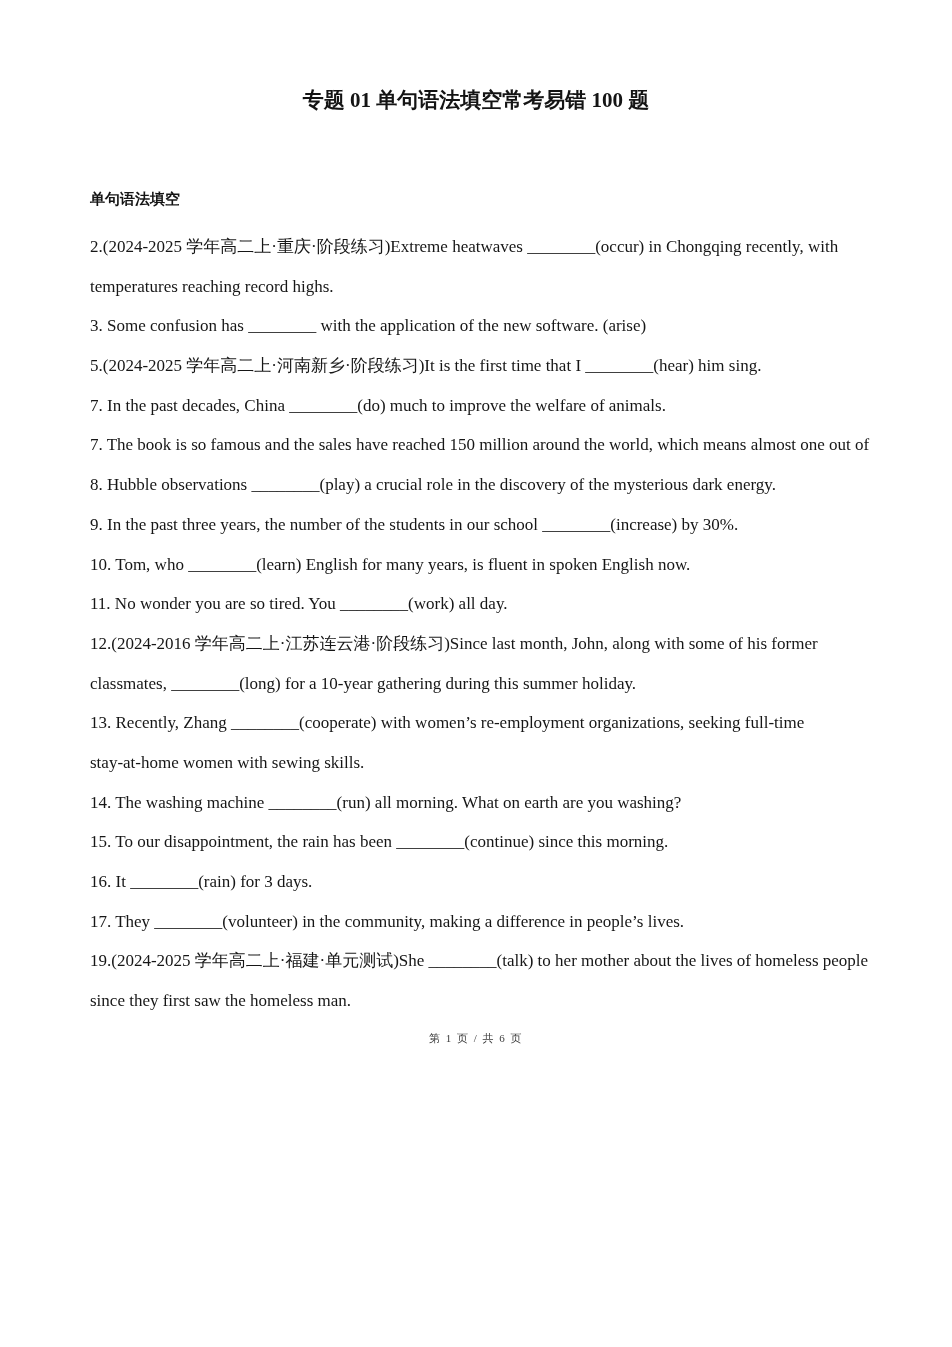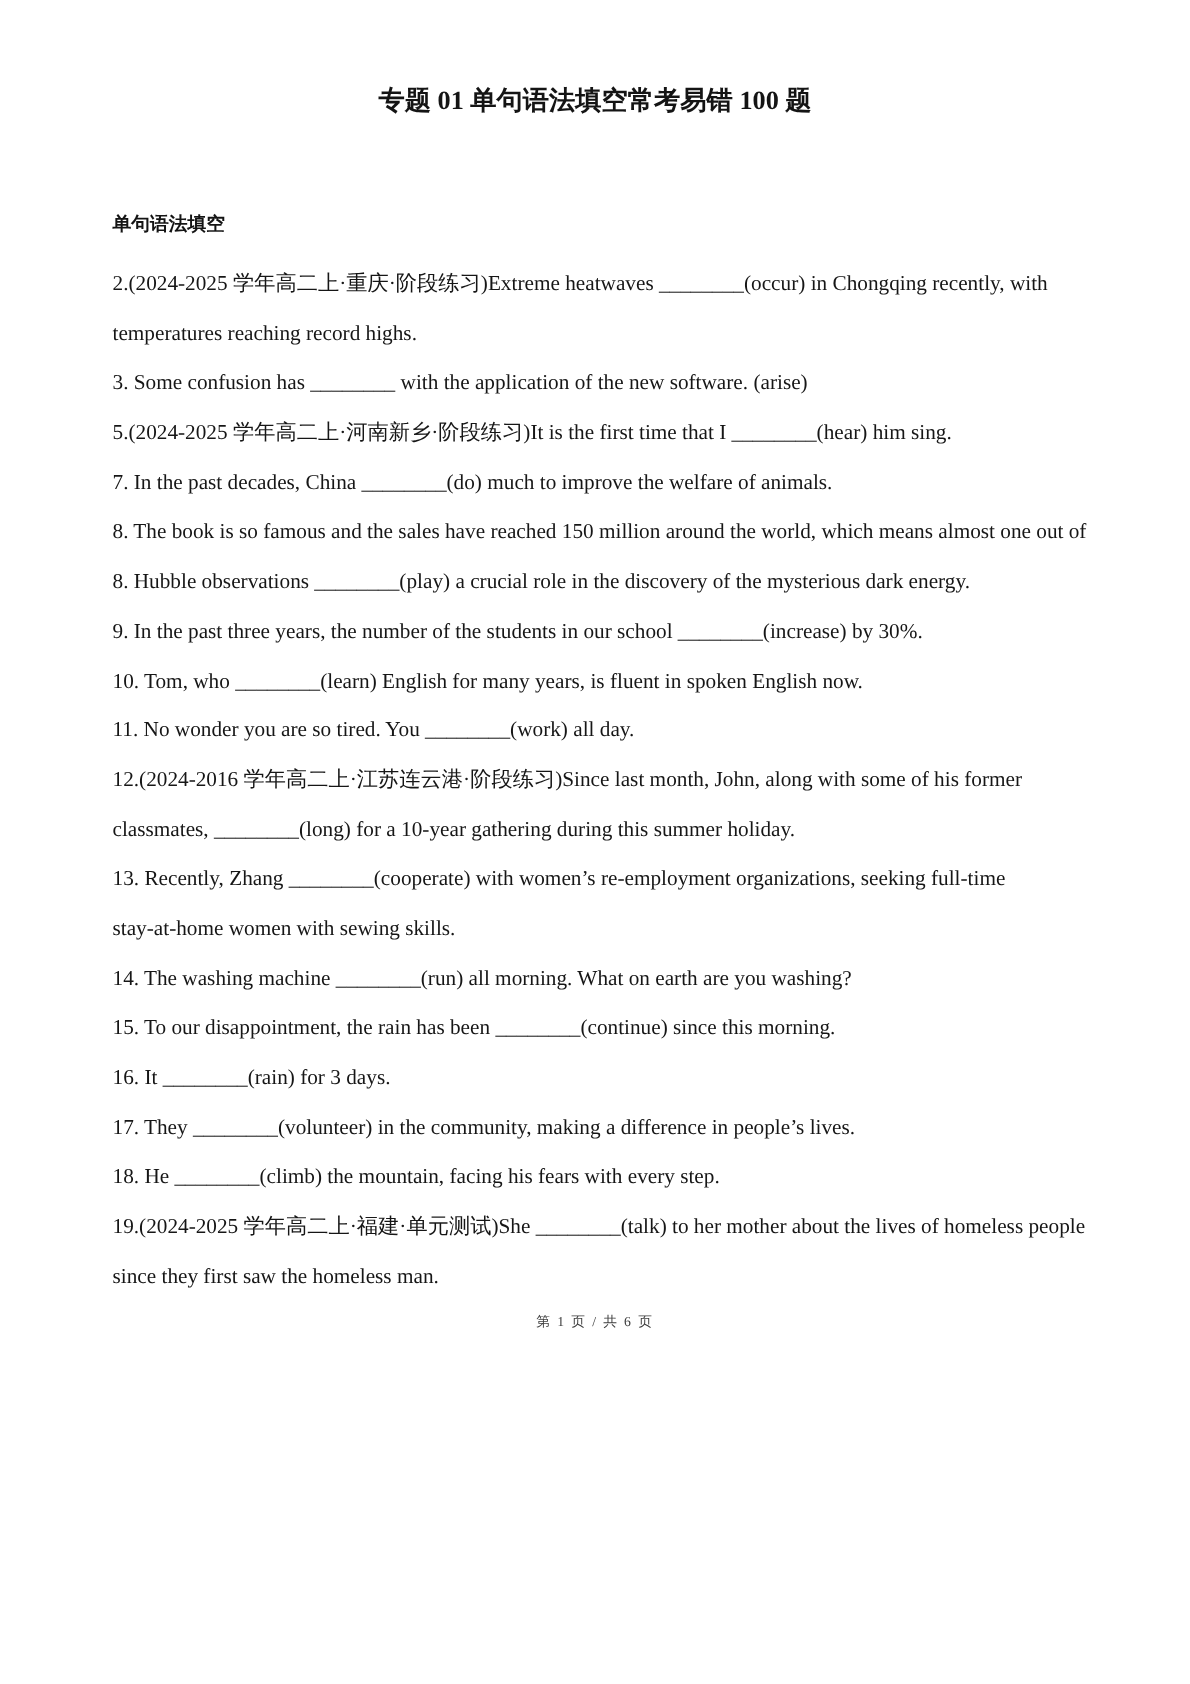--- a/index.html
+++ b/index.html
@@ -10,21 +10,21 @@
   .page {
     position: relative;
     width: 952px;
     height: 1347px;
     background: #ffffff;
     font-family: "Liberation Serif", "DejaVu Serif", serif;
     color: #111111;
     overflow: hidden;
   }
   .doc-title {
-    padding-top: 66px;
+    padding-top: 86px;
     text-align: center;
     font-size: 21px;
     font-weight: 700;
     color: #141414;
     white-space: nowrap;
   }
   .section-heading {
     margin: 76px 90px 0 90px;
     font-size: 15px;
     font-weight: 700;
@@ -77,21 +77,21 @@
 
     <div class="question">
       <div class="line">5.(2024-2025 学年高二上·河南新乡·阶段练习)It is the first time that I ________(hear) him sing.</div>
     </div>
 
     <div class="question">
       <div class="line">7. In the past decades, China ________(do) much to improve the welfare of animals.</div>
     </div>
 
     <div class="question">
-      <div class="line">8. The book is so famous and the sales have reached 150 million around the world, which means almost one out of</div>
+      <div class="line">7. The book is so famous and the sales have reached 150 million around the world, which means almost one out of</div>
     </div>
 
     <div class="question">
       <div class="line">8. Hubble observations ________(play) a crucial role in the discovery of the mysterious dark energy.</div>
     </div>
 
     <div class="question">
       <div class="line">9. In the past three years, the number of the students in our school ________(increase) by 30%.</div>
     </div>
 
@@ -122,23 +122,20 @@
     </div>
 
     <div class="question">
       <div class="line">16. It ________(rain) for 3 days.</div>
     </div>
 
     <div class="question">
       <div class="line">17. They ________(volunteer) in the community, making a difference in people’s lives.</div>
     </div>
 
-    <div class="question">
-      <div class="line">18. He ________(climb) the mountain, facing his fears with every step.</div>
-    </div>
 
     <div class="question">
       <div class="line">19.(2024-2025 学年高二上·福建·单元测试)She ________(talk) to her mother about the lives of homeless people</div>
       <div class="line">since they first saw the homeless man.</div>
     </div>
 
   </div>
 
   <div class="page-footer">第 1 页 / 共 6 页</div>
 

